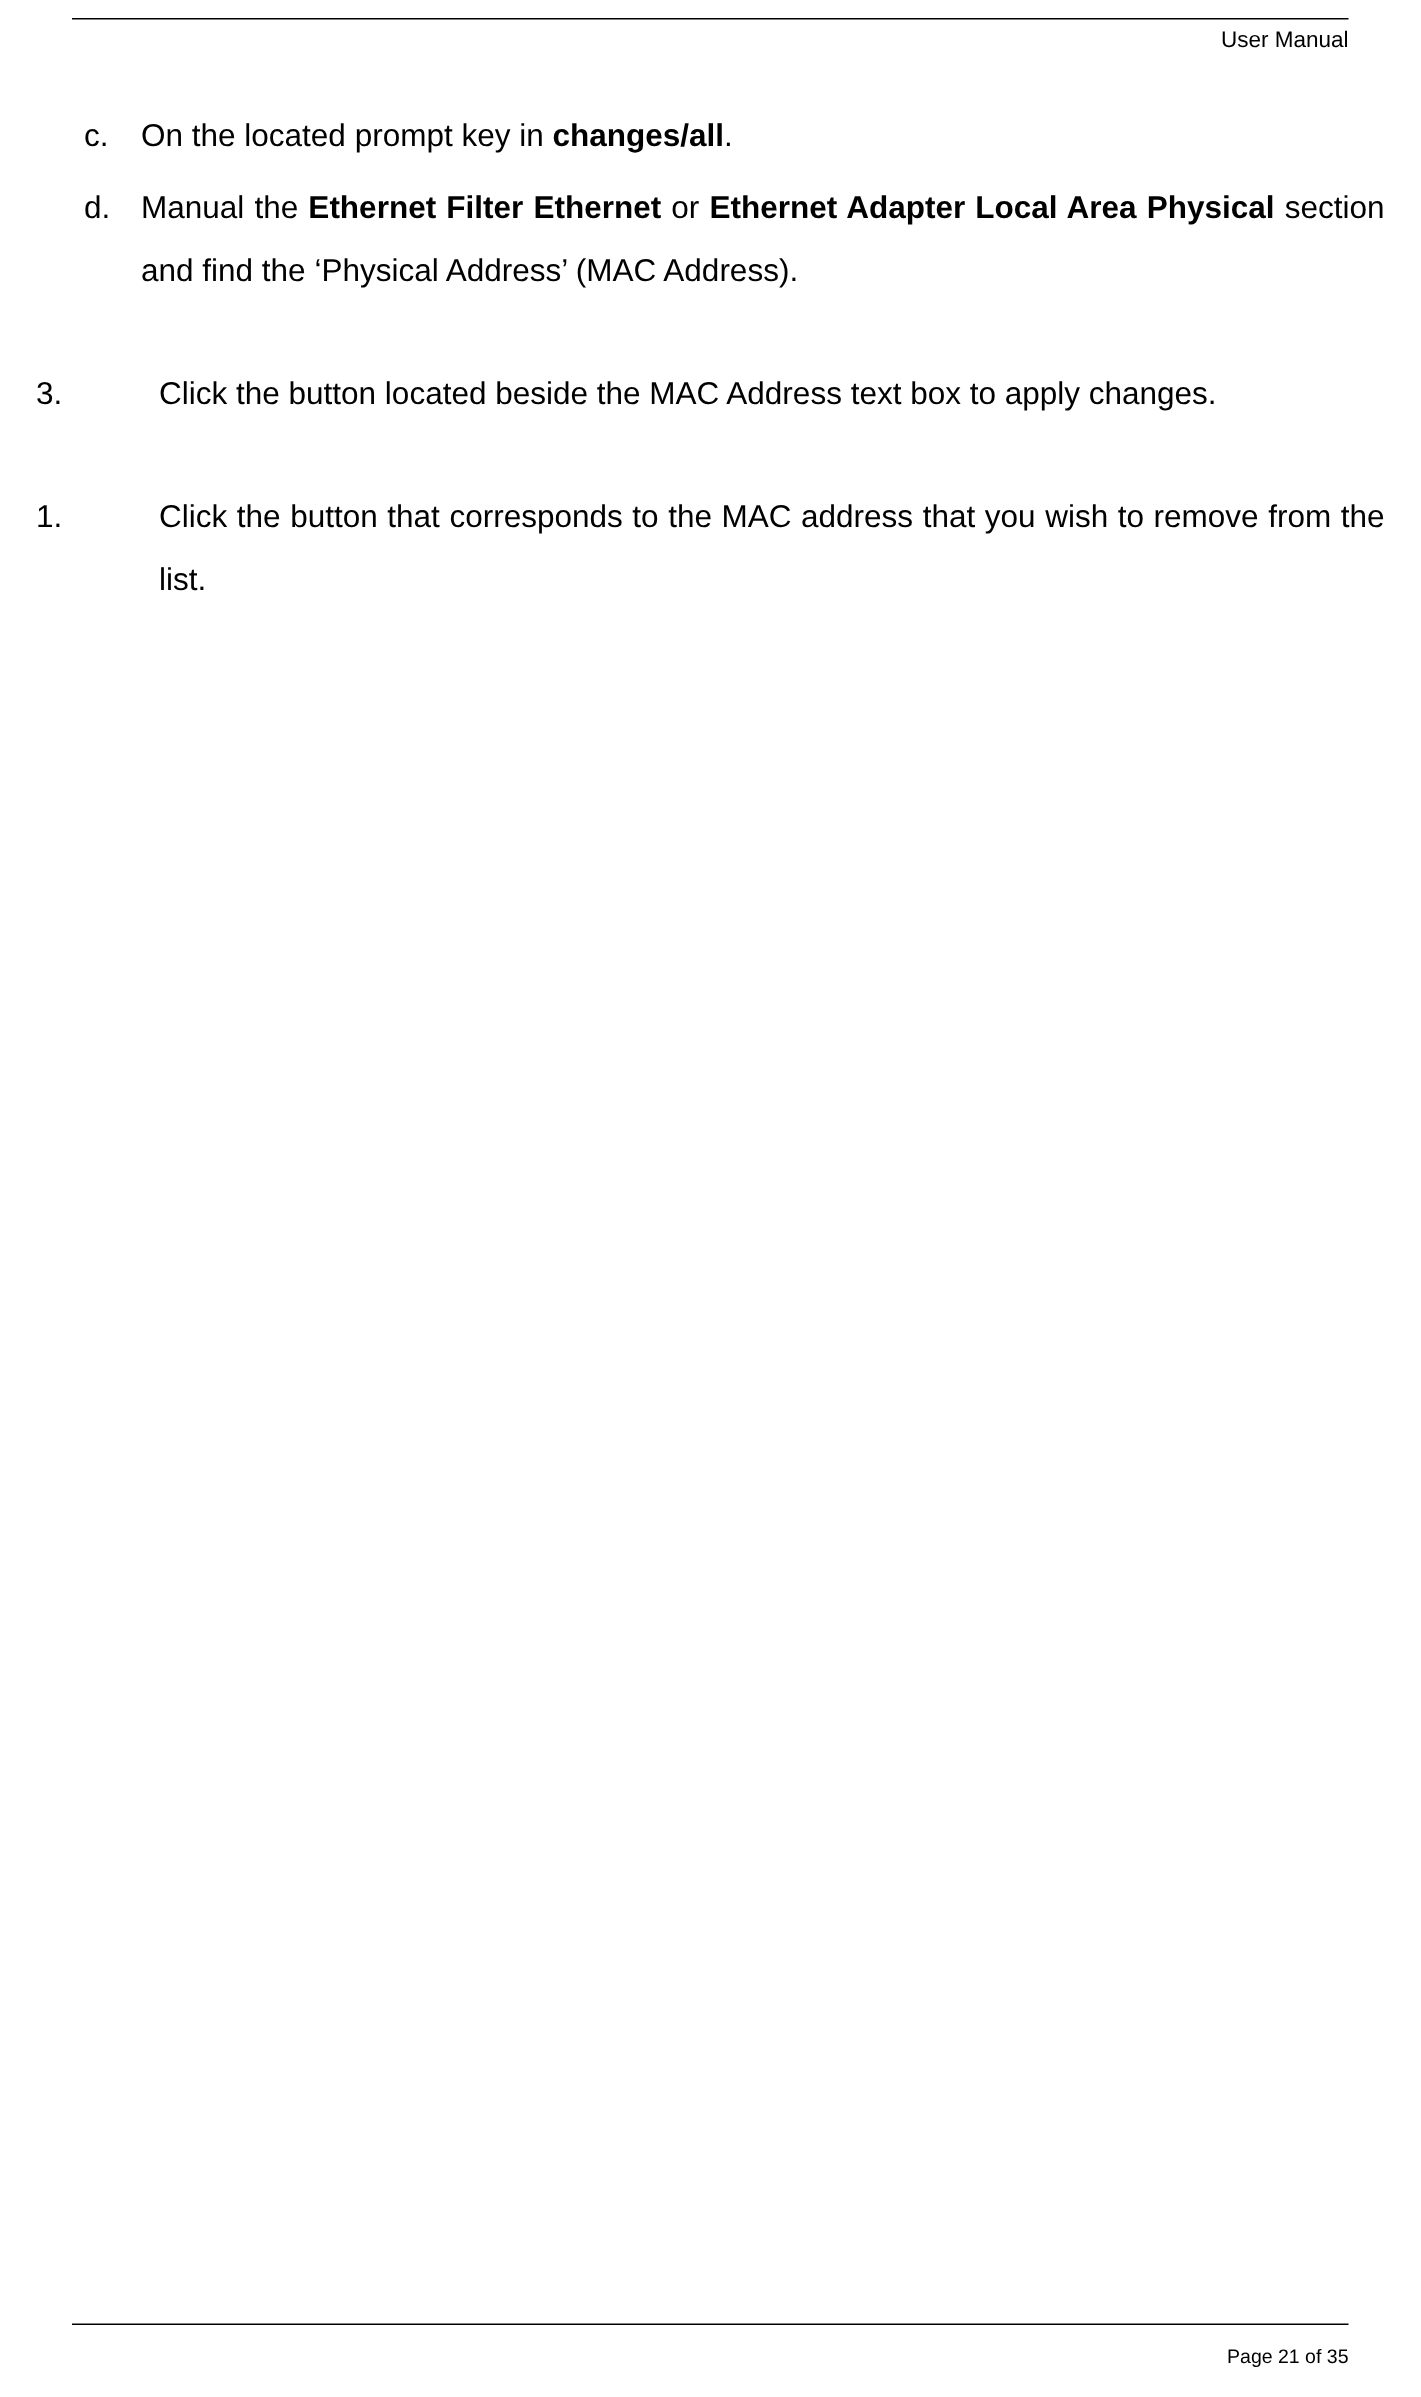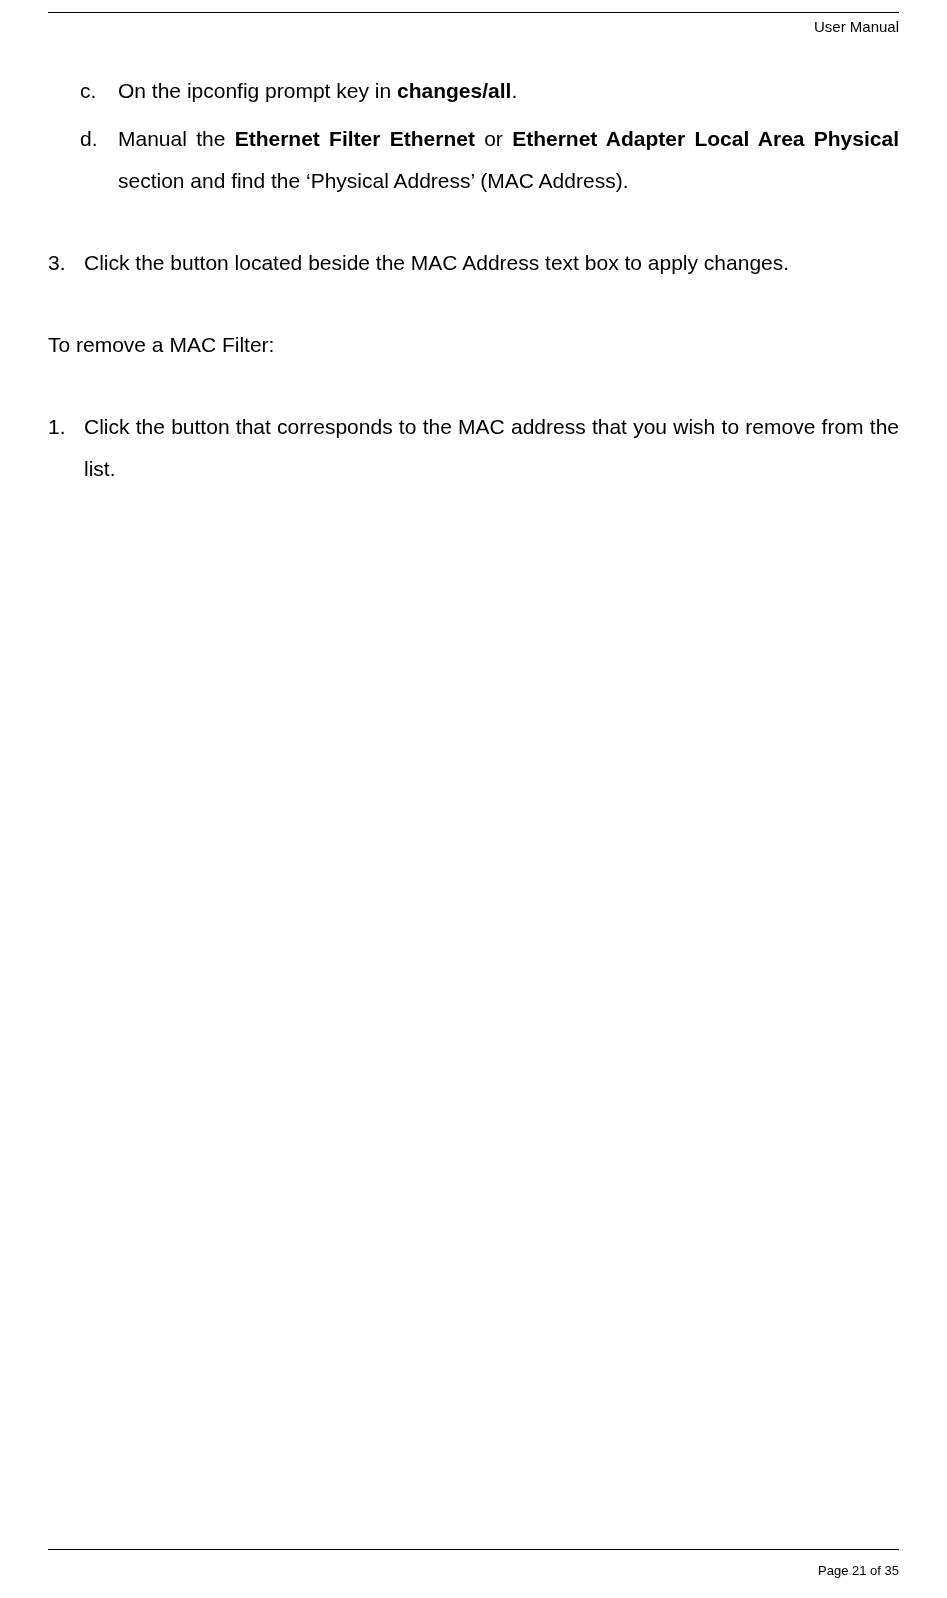--- a/index.html
+++ b/index.html
@@ -7,21 +7,21 @@
     padding: 0;
     font-family: "Century Gothic", "Avant Garde", sans-serif;
     background: #fff;
     color: #000;
     width: 947px;
     height: 1598px;
     position: relative;
     box-sizing: border-box;
   }
   .page {
-    padding: 0 48px;
+    padding: 0 24px;
     box-sizing: border-box;
     height: 100%;
     position: relative;
   }
   .header-line {
     border-top: 1px solid #000;
     position: absolute;
     top: 12px;
     left: 48px;
     right: 48px;
@@ -55,20 +55,21 @@
     text-align: justify;
     text-justify: inter-word;
     margin-top: 28px;
     margin-bottom: 6px;
   }
   .num-marker {
     flex: 0 0 36px;
   }
   .num-text {
     flex: 1;
+    margin-left: 46px;
   }
   .plain-para {
     margin-top: 28px;
     margin-bottom: 6px;
   }
   .bold {
     font-weight: bold;
   }
   .footer-line {
     border-top: 1px solid #000;
@@ -93,37 +94,36 @@
 <div class="page">
 
   <div class="header-line"></div>
   <div class="header-text">User Manual</div>
 
   <div class="content">
 
     <div class="sub-item">
       <div class="sub-marker">c.</div>
       <div class="sub-text justify-left-last">
-        <span>On the ipconfig prompt key in </span><span class="bold">changes/all</span><span>.</span>
+        <span>On the located prompt key in </span><span class="bold">changes/all</span><span>.</span>
       </div>
     </div>
 
     <div class="sub-item">
       <div class="sub-marker">d.</div>
       <div class="sub-text justify-left-last">
         <span>Manual the </span><span class="bold">Ethernet Filter Ethernet</span><span> or </span><span class="bold">Ethernet Adapter Local Area Physical</span><span> section and find the ‘Physical Address’ (MAC Address).</span>
       </div>
     </div>
 
     <div class="num-item" style="margin-top:40px;">
       <div class="num-marker">3.</div>
       <div class="num-text justify-left-last">Click the button located beside the MAC Address text box to apply changes.</div>
     </div>
 
-    <div class="plain-para" style="margin-top:40px;">To remove a MAC Filter:</div>
 
     <div class="num-item" style="margin-top:40px;">
       <div class="num-marker">1.</div>
       <div class="num-text justify-left-last">Click the button that corresponds to the MAC address that you wish to remove from the list.</div>
     </div>
 
   </div>
 
   <div class="footer-line"></div>
   <div class="footer-text">Page 21 of 35</div>

